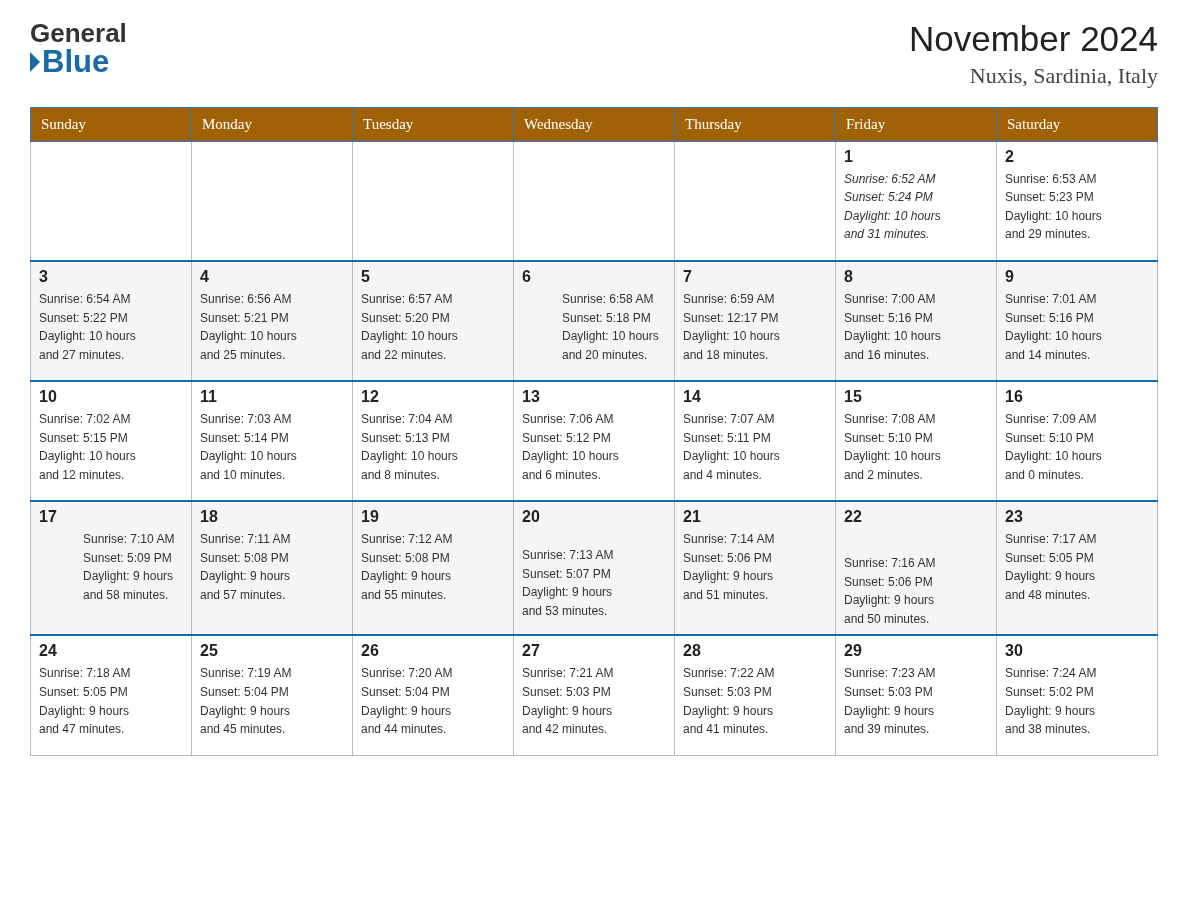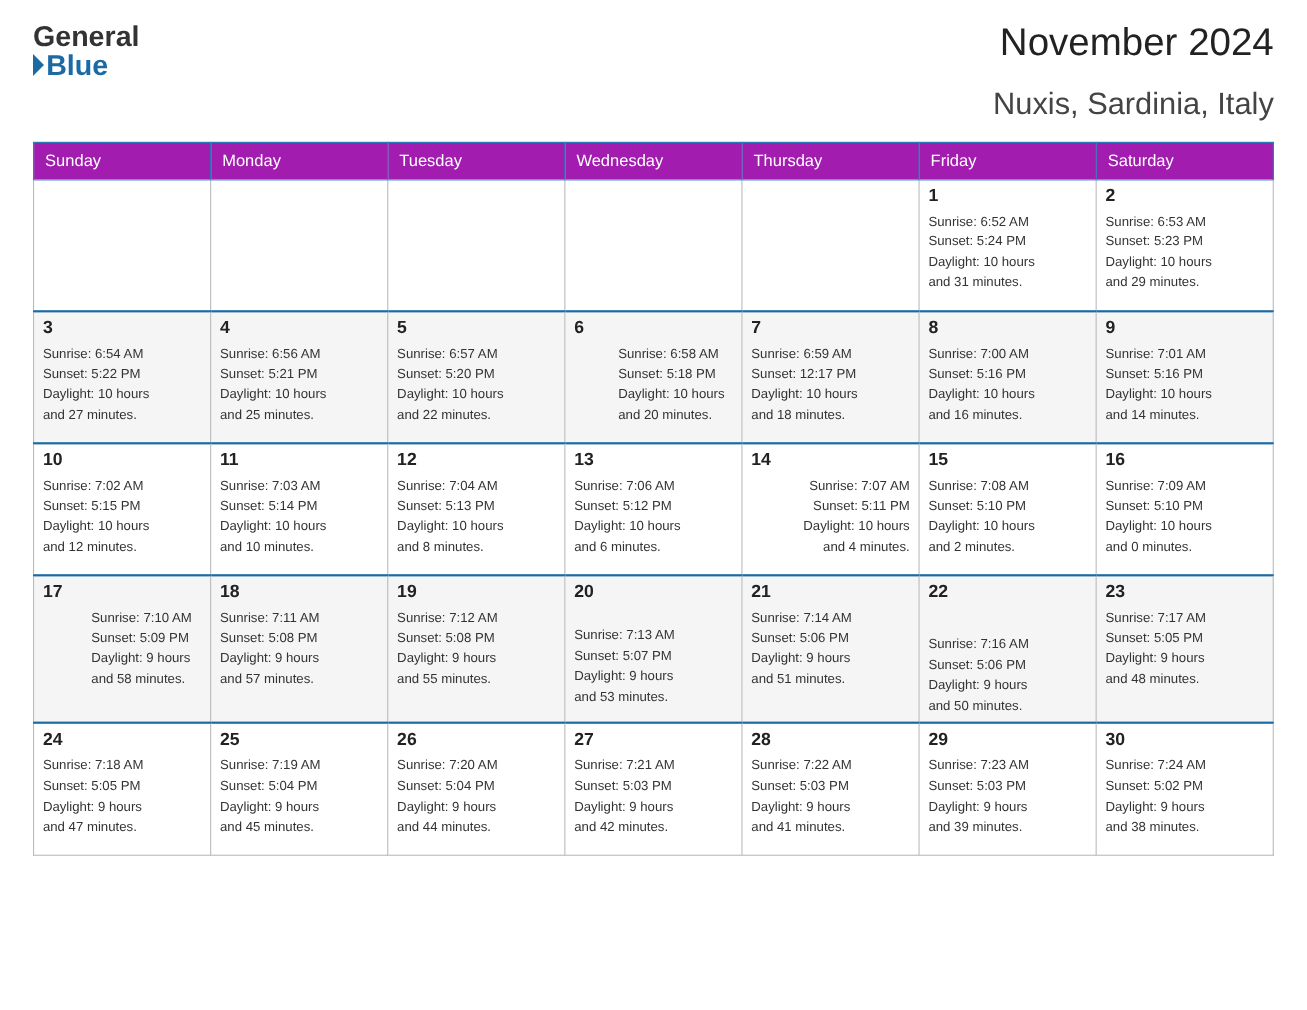--- a/index.html
+++ b/index.html
@@ -21,21 +21,21 @@
       flex-direction: column;
       align-items: flex-start;
     }
     .logo-general {
       font-size: 26px;
       font-weight: bold;
       color: #333;
       line-height: 1;
     }
     .logo-blue {
-      font-size: 26px;
+      font-size: 31px;
       font-weight: bold;
       color: #1a6aa5;
       display: flex;
       align-items: center;
       line-height: 1;
     }
     .logo-triangle {
       width: 0;
       height: 0;
       border-left: 10px solid #1a6aa5;
@@ -47,37 +47,39 @@
     .title-section {
       text-align: right;
     }
     .month-year {
       font-size: 35px;
       font-weight: normal;
       color: #222;
       line-height: 1.1;
     }
     .location {
-      font-size: 28px;
+      font-size: 22px;
       color: #444;
-      margin-top: 20px;
+      margin-top: 4px;
+      font-family: Liberation Serif, serif;
     }
     .calendar-table {
       width: 100%;
       border-collapse: collapse;
       border: 1px solid #aaa;
     }
     .calendar-table th {
-      background-color: #a21caf;
+      background-color: #a16207;
       color: #fff;
       font-size: 15px;
       font-weight: normal;
       padding: 8px 10px;
       text-align: left;
       border: 1px solid #2a7ab5;
+      font-family: Liberation Serif, serif;
     }
     .calendar-table td {
       border: 1px solid #bbb;
       vertical-align: top;
       padding: 6px 8px;
       width: 14.28%;
       height: 120px;
       background: #fff;
     }
     .calendar-table tr:nth-child(even) td {
@@ -133,21 +135,21 @@
   </thead>
   <tbody id="calendar-body">
   <tr>
         <td class="empty-cell"></td>
         <td class="empty-cell"></td>
         <td class="empty-cell"></td>
         <td class="empty-cell"></td>
         <td class="empty-cell"></td>
         <td>
           <span class="day-number">1</span>
-          <div class="day-info" style="white-space: pre-line;">Sunrise: 6:52 AM
+          <div class="day-info" style="white-space: pre-line; font-style: italic;">Sunrise: 6:52 AM
 Sunset: 5:24 PM
 Daylight: 10 hours
 and 31 minutes.</div>
         </td>
         <td>
           <span class="day-number">2</span>
           <div class="day-info" style="white-space: pre-line;">Sunrise: 6:53 AM
 Sunset: 5:23 PM
 Daylight: 10 hours
 and 29 minutes.</div>
@@ -228,21 +230,21 @@
         </td>
         <td>
           <span class="day-number">13</span>
           <div class="day-info" style="white-space: pre-line;">Sunrise: 7:06 AM
 Sunset: 5:12 PM
 Daylight: 10 hours
 and 6 minutes.</div>
         </td>
         <td>
           <span class="day-number">14</span>
-          <div class="day-info" style="white-space: pre-line; text-align: right;">Sunrise: 7:07 AM
+          <div class="day-info" style="white-space: pre-line;">Sunrise: 7:07 AM
 Sunset: 5:11 PM
 Daylight: 10 hours
 and 4 minutes.</div>
         </td>
         <td>
           <span class="day-number">15</span>
           <div class="day-info" style="white-space: pre-line;">Sunrise: 7:08 AM
 Sunset: 5:10 PM
 Daylight: 10 hours
 and 2 minutes.</div>

